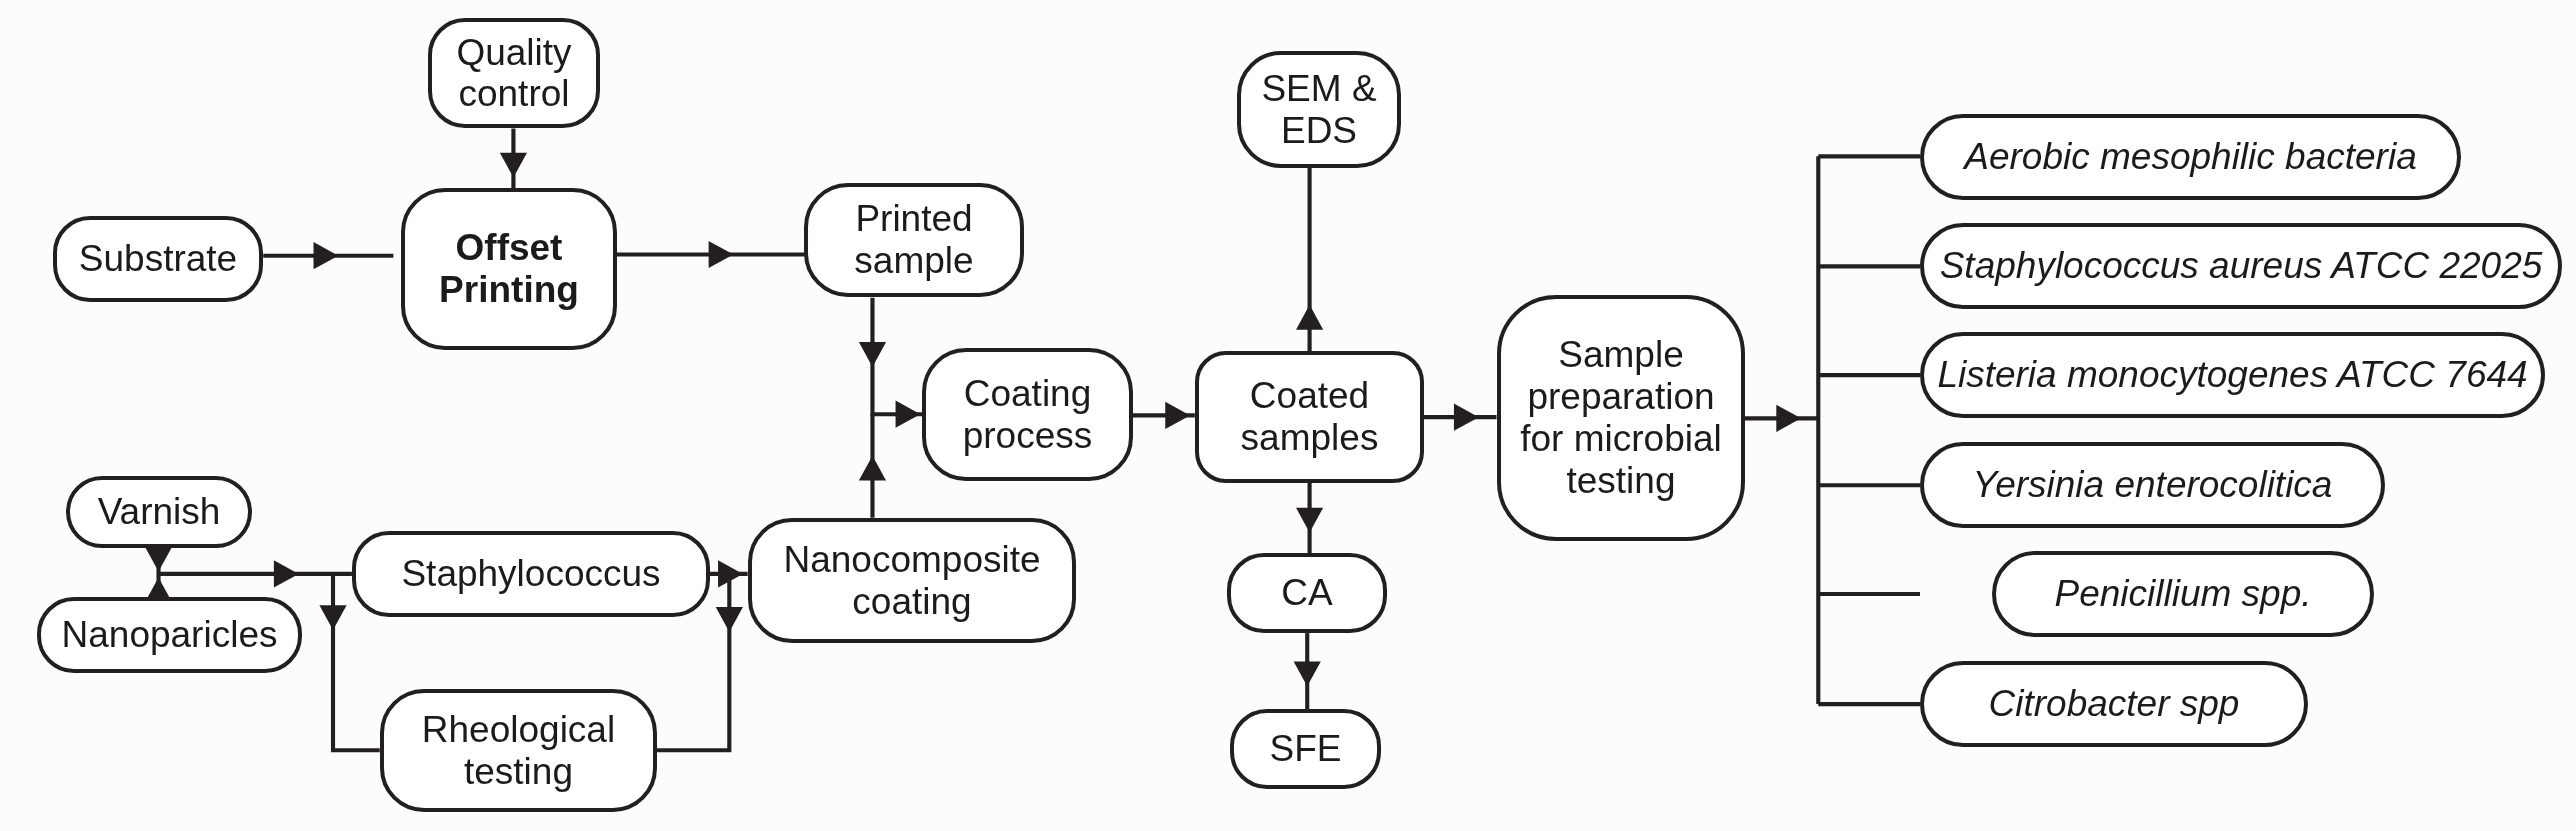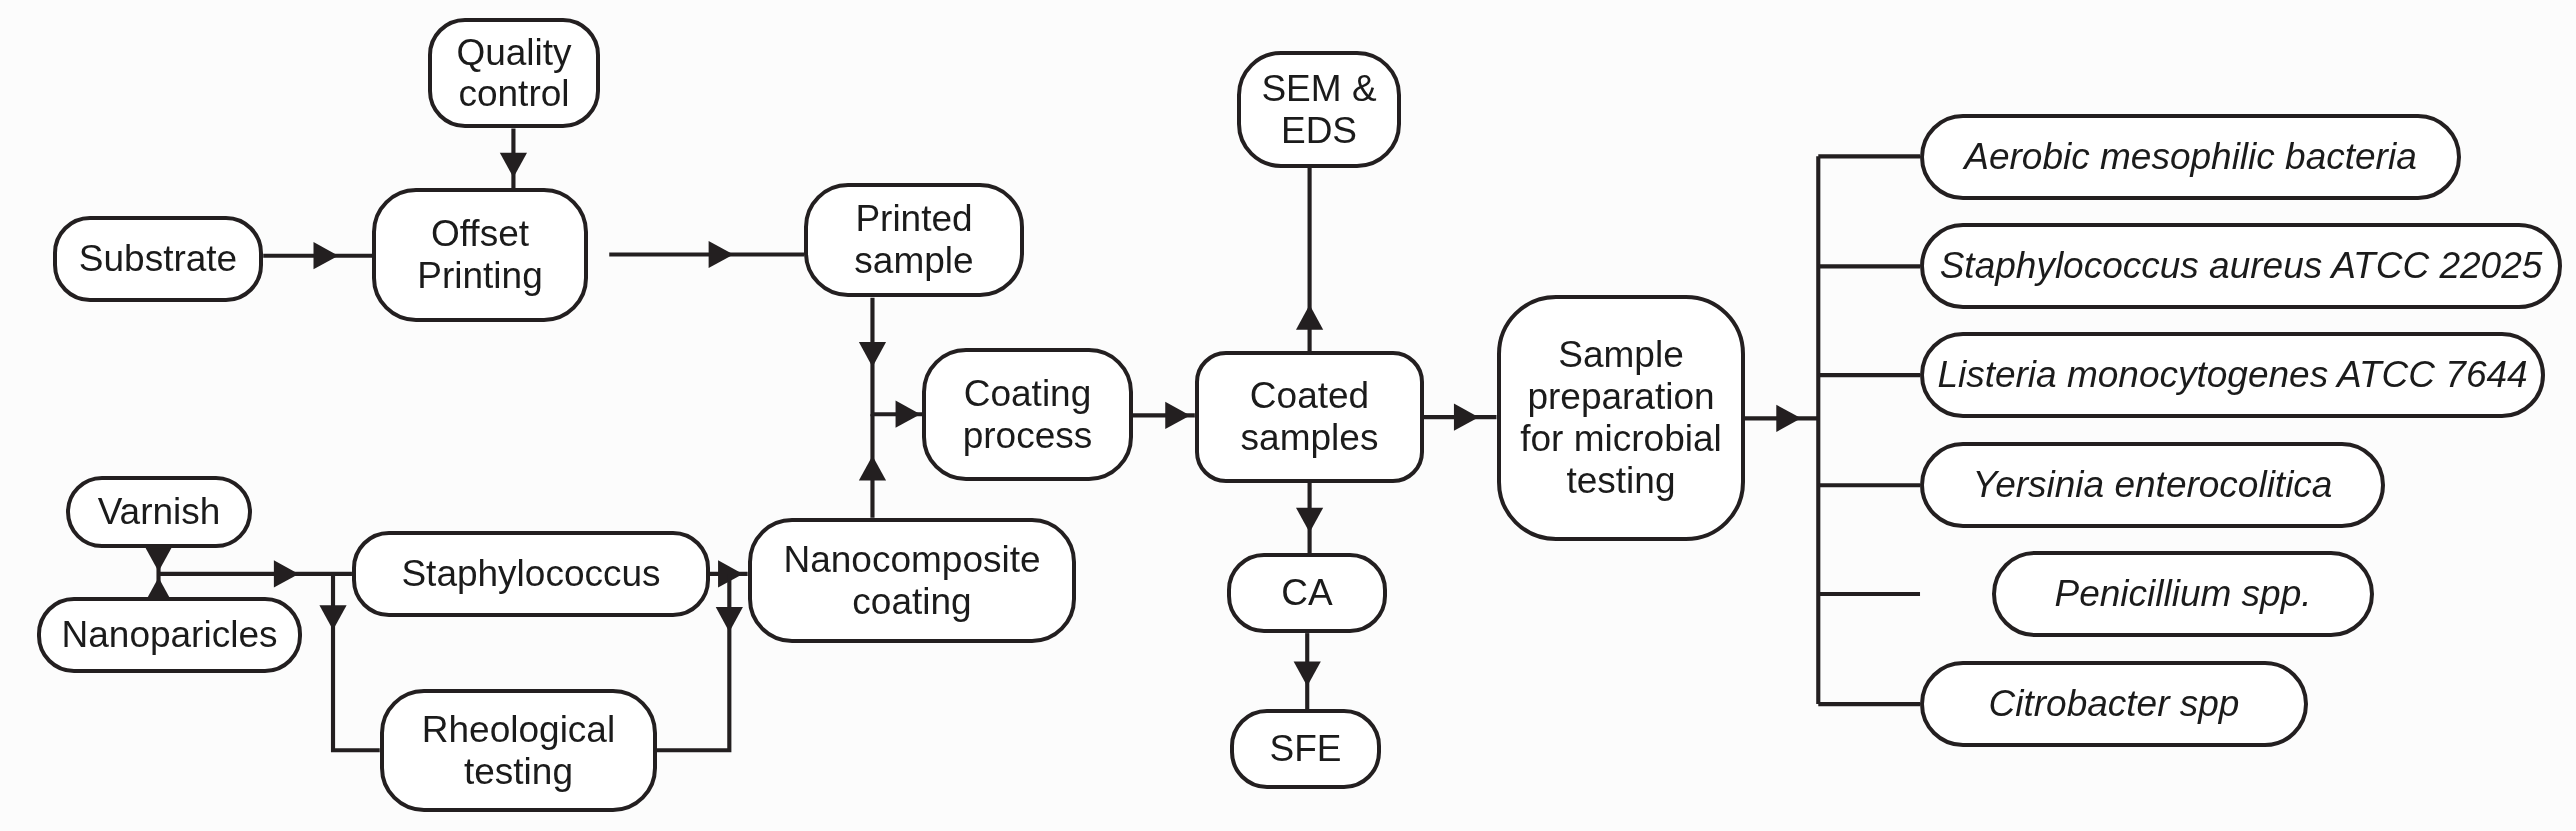--- a/index.html
+++ b/index.html
@@ -87,21 +87,21 @@
     <polyline points="1200,970 1264,970"></polyline>
     <polygon points="1256,970 1214,947 1214,993"></polygon>
 
     <polyline points="1233,970 1233,1268 1110,1268"></polyline>
     <polygon points="1233,1068 1210,1026 1256,1026"></polygon>
   </svg>
 
   <div class="node" style="left:428px;  top:18.3px;   width:172px;  height:110px;">Quality
 control</div>
   <div class="node" style="left:53px;   top:216px;  width:210px;  height:86px;">Substrate</div>
-  <div class="node r70" style="left:372px;  top:188px;  width:216px;  height:134px;">Offset
+  <div class="node r70" style="left:401px;  top:188px;  width:216px;  height:162px;font-weight:bold;">Offset
 Printing</div>
   <div class="node r70" style="left:804px; top:183px;  width:220px;  height:114px;">Printed
 sample</div>
   <div class="node r70" style="left:922px; top:348px;  width:211px;  height:133px;">Coating
 process</div>
   <div class="node r70" style="left:1195px; top:351px;  width:229px;  height:132px;border-radius:31px;">Coated
 samples</div>
   <div class="node r70" style="left:1237px; top:51px;   width:164px;  height:117px;">SEM &amp;
 EDS</div>
   <div class="node" style="left:1227px; top:553px;  width:160px;  height:80px;">CA</div>

